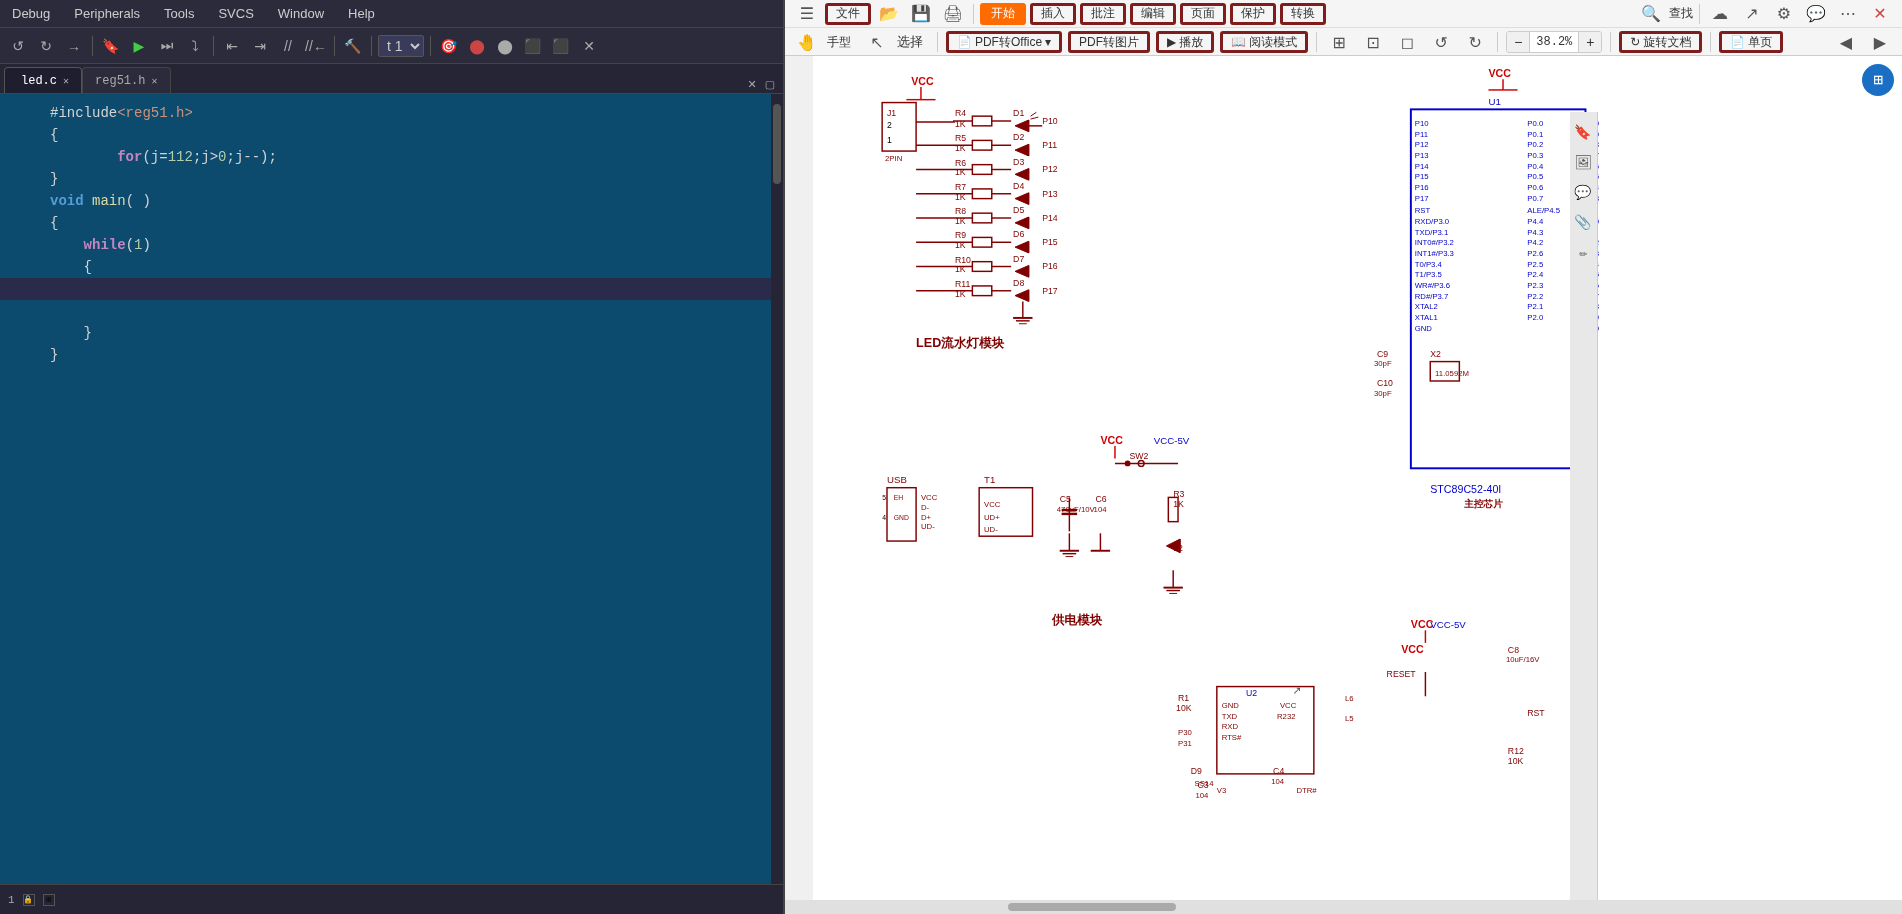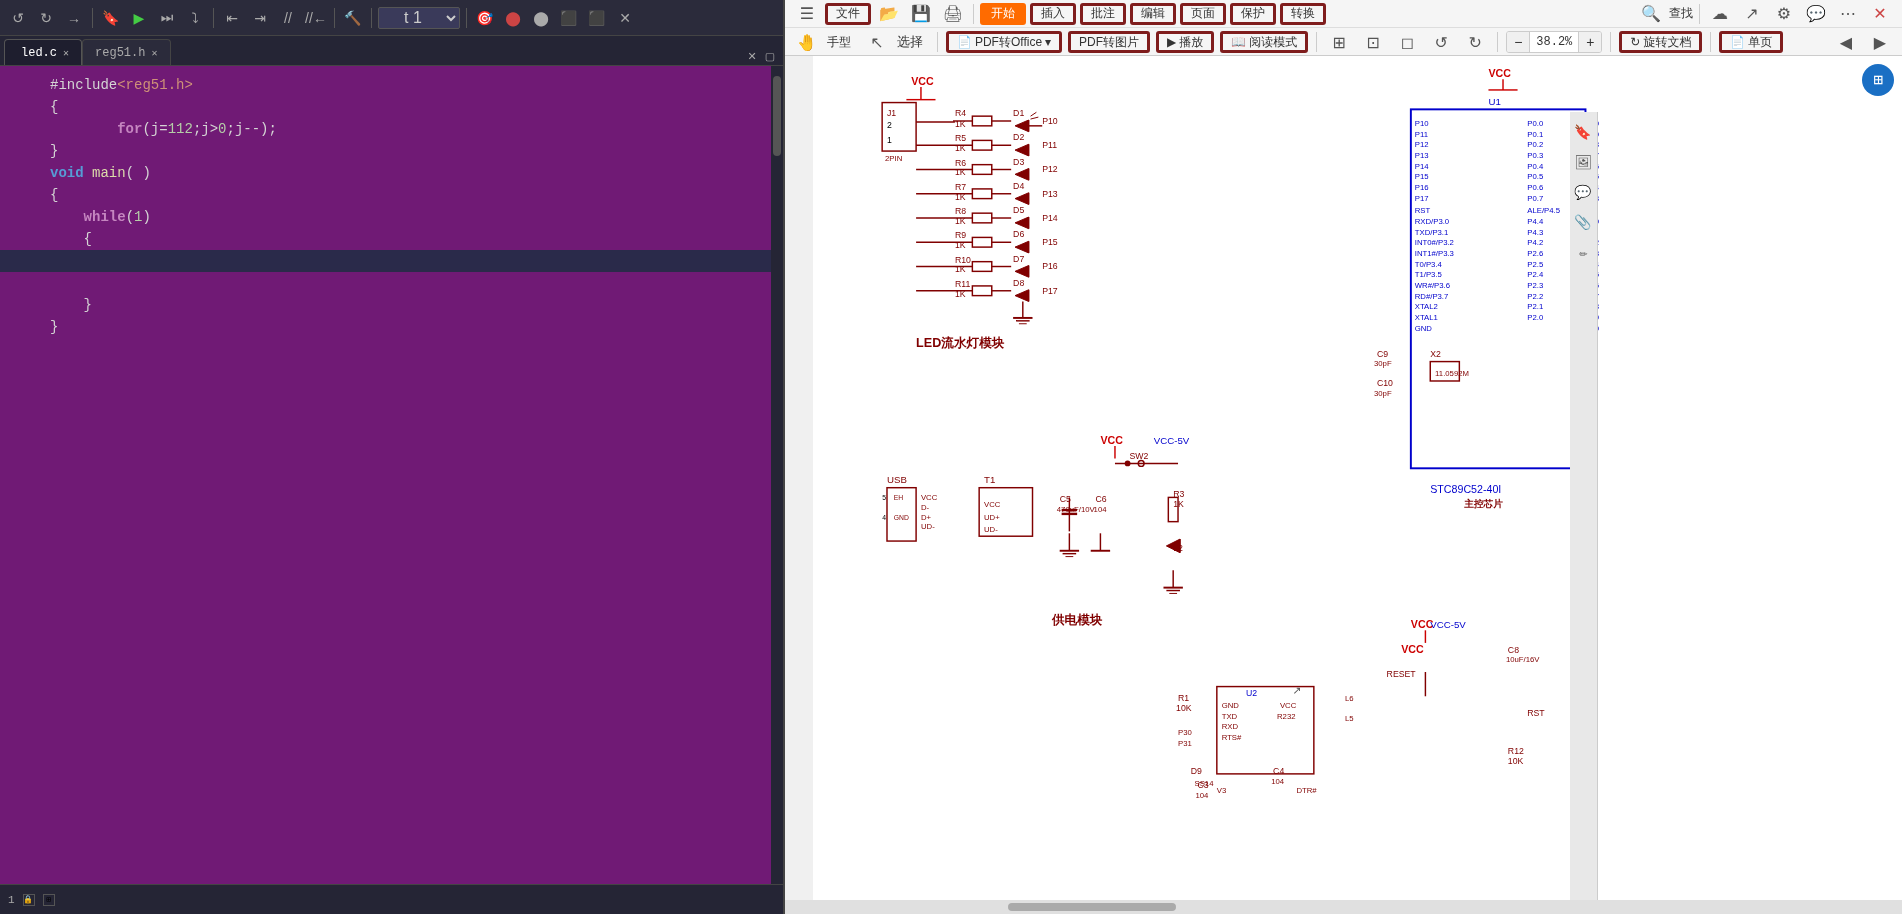--- a/index.html
+++ b/index.html
@@ -88,21 +88,21 @@
       color: #aaa;
       border: 1px solid #444;
       border-bottom: none;
       margin-right: 2px;
     }
 
     #code-area {
       flex: 1;
       overflow: hidden;
       position: relative;
-      background: #701a75;
+      background: #0c4a6e;
     }
 
     .code-content {
       padding: 8px 0;
       font-size: 14px;
       line-height: 22px;
       color: #d4d4d4;
     }
 
     .code-line {
@@ -341,30 +341,38 @@
       position: absolute;
       left: 2px;
       top: 10px;
     }
 
     .toolbar-select {
       height: 22px;
       background: #3a3a5a;
       border: 1px solid #555;
       color: #ccc;
-      padding: 0 21px;
-      font-size: 16px;
+      padding: 0 4px;
+      font-size: 14px;
       border-radius: 2px;
     }
   </style>
 </head>
 <body>
 
 <div id="left-panel">
 
+  <div id="menu-bar">
+    <span class="menu-item">Debug</span>
+    <span class="menu-item">Peripherals</span>
+    <span class="menu-item">Tools</span>
+    <span class="menu-item">SVCS</span>
+    <span class="menu-item">Window</span>
+    <span class="menu-item">Help</span>
+  </div>
 
   <div id="toolbar">
     <button class="toolbar-btn">↺</button>
     <button class="toolbar-btn">↻</button>
     <button class="toolbar-btn">→</button>
     <div class="toolbar-separator"></div>
     <button class="toolbar-btn">🔖</button>
     <button class="toolbar-btn" style="color:#4c4">▶</button>
     <button class="toolbar-btn">⏭</button>
     <button class="toolbar-btn">⤵</button>

